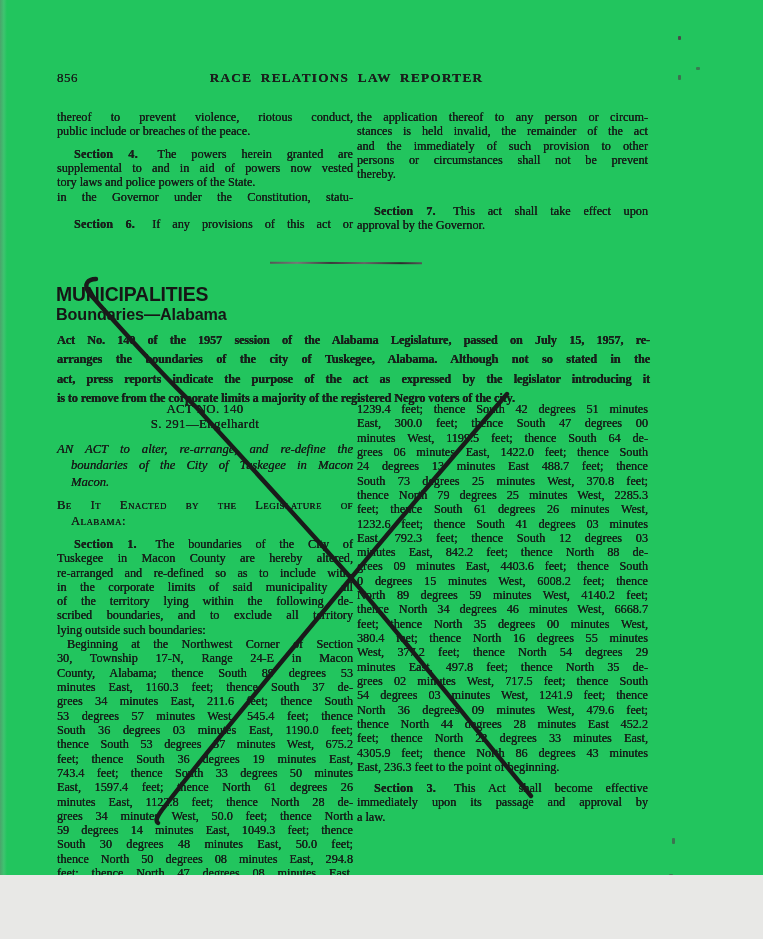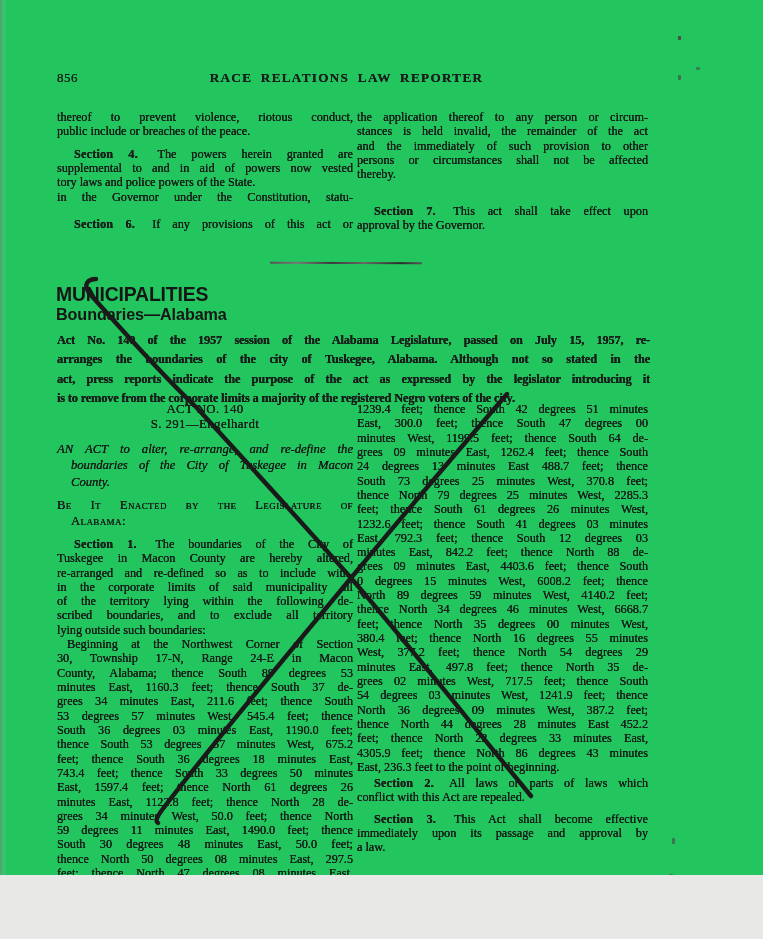--- a/index.html
+++ b/index.html
@@ -110,21 +110,21 @@
       </div>
       <div class="block r-section">
         <div class="line"><b>Section 6.</b> If any provisions of this act or</div>
       </div>
     </div>
   <div class="col top-right">
       <div class="block r-opening">
         <div class="line">the application thereof to any person or circum-</div>
         <div class="line">stances is held invalid, the remainder of the act</div>
         <div class="line">and the immediately of such provision to other</div>
-        <div class="line">persons or circumstances shall not be affected</div>
+        <div class="line">persons or circumstances shall not be prevent</div>
         <div class="line lline">thereby.</div>
       </div>
       <div class="block r-section">
         <div class="line"><b>Section 7.</b> This act shall take effect upon</div>
         <div class="line lline">approval by the Governor.</div>
       </div>
     </div>
 
   <div class="divider"></div>
 
@@ -143,21 +143,21 @@
   <div class="col body-left">
       <div class="block r-act-number">
         <div class="line lline">ACT NO. 140</div>
       </div>
       <div class="block r-bill-sponsor">
         <div class="line lline">S. 291—Engelhardt</div>
       </div>
       <div class="block r-act-preamble">
         <div class="line">AN ACT to alter, re-arrange, and re-define the</div>
         <div class="line">boundaries of the City of Tuskegee in Macon</div>
-        <div class="line lline">County.</div>
+        <div class="line lline">Macon.</div>
       </div>
       <div class="block r-enacting-clause">
         <div class="line">Be It Enacted by the Legislature of</div>
         <div class="line">Alabama:</div>
       </div>
       <div class="block r-section">
         <div class="line"><b>Section 1.</b> The boundaries of the City of</div>
         <div class="line">Tuskegee in Macon County are hereby altered,</div>
         <div class="line">re-arranged and re-defined so as to include with-</div>
         <div class="line">in the corporate limits of said municipality all</div>
@@ -167,63 +167,59 @@
       </div>
       <div class="block r-metes-start">
         <div class="line">Beginning at the Northwest Corner of Section</div>
         <div class="line">30, Township 17-N, Range 24-E in Macon</div>
         <div class="line">County, Alabama; thence South 89 degrees 53</div>
         <div class="line">minutes East, 1160.3 feet; thence South 37 de-</div>
         <div class="line">grees 34 minutes East, 211.6 feet; thence South</div>
         <div class="line">53 degrees 57 minutes West, 545.4 feet; thence</div>
         <div class="line">South 36 degrees 03 minutes East, 1190.0 feet;</div>
         <div class="line">thence South 53 degrees 57 minutes West, 675.2</div>
-        <div class="line">feet; thence South 36 degrees 18 minutes East,</div>
+        <div class="line">feet; thence South 36 degrees 19 minutes East,</div>
         <div class="line">743.4 feet; thence South 33 degrees 50 minutes</div>
         <div class="line">East, 1597.4 feet; thence North 61 degrees 26</div>
         <div class="line">minutes East, 1122.8 feet; thence North 28 de-</div>
         <div class="line">grees 34 minutes West, 50.0 feet; thence North</div>
-        <div class="line">59 degrees 11 minutes East, 1490.0 feet; thence</div>
+        <div class="line">59 degrees 14 minutes East, 1049.3 feet; thence</div>
         <div class="line">South 30 degrees 48 minutes East, 50.0 feet;</div>
-        <div class="line">thence North 50 degrees 08 minutes East, 297.5</div>
+        <div class="line">thence North 50 degrees 08 minutes East, 294.8</div>
         <div class="line">feet; thence North 47 degrees 08 minutes East,</div>
       </div>
     </div>
   <div class="col body-right">
       <div class="block r-metes-continuation">
         <div class="line">1239.4 feet; thence South 42 degrees 51 minutes</div>
         <div class="line">East, 300.0 feet; thence South 47 degrees 00</div>
         <div class="line">minutes West, 1199.5 feet; thence South 64 de-</div>
-        <div class="line">grees 09 minutes East, 1262.4 feet; thence South</div>
+        <div class="line">grees 06 minutes East, 1422.0 feet; thence South</div>
         <div class="line">24 degrees 13 minutes East 488.7 feet; thence</div>
         <div class="line">South 73 degrees 25 minutes West, 370.8 feet;</div>
         <div class="line">thence North 79 degrees 25 minutes West, 2285.3</div>
         <div class="line">feet; thence South 61 degrees 26 minutes West,</div>
         <div class="line">1232.6 feet; thence South 41 degrees 03 minutes</div>
         <div class="line">East, 792.3 feet; thence South 12 degrees 03</div>
         <div class="line">minutes East, 842.2 feet; thence North 88 de-</div>
         <div class="line">grees 09 minutes East, 4403.6 feet; thence South</div>
         <div class="line">0 degrees 15 minutes West, 6008.2 feet; thence</div>
         <div class="line">North 89 degrees 59 minutes West, 4140.2 feet;</div>
         <div class="line">thence North 34 degrees 46 minutes West, 6668.7</div>
         <div class="line">feet; thence North 35 degrees 00 minutes West,</div>
         <div class="line">380.4 feet; thence North 16 degrees 55 minutes</div>
         <div class="line">West, 377.2 feet; thence North 54 degrees 29</div>
         <div class="line">minutes East, 497.8 feet; thence North 35 de-</div>
         <div class="line">grees 02 minutes West, 717.5 feet; thence South</div>
         <div class="line">54 degrees 03 minutes West, 1241.9 feet; thence</div>
-        <div class="line">North 36 degrees 09 minutes West, 387.2 feet;</div>
+        <div class="line">North 36 degrees 09 minutes West, 479.6 feet;</div>
         <div class="line">thence North 44 degrees 28 minutes East 452.2</div>
         <div class="line">feet; thence North 22 degrees 33 minutes East,</div>
         <div class="line">4305.9 feet; thence North 86 degrees 43 minutes</div>
         <div class="line lline">East, 236.3 feet to the point of beginning.</div>
-      </div>
-      <div class="block r-section">
-        <div class="line"><b>Section 2.</b> All laws or parts of laws which</div>
-        <div class="line lline">conflict with this Act are repealed.</div>
       </div>
       <div class="block r-section">
         <div class="line"><b>Section 3.</b> This Act shall become effective</div>
         <div class="line">immediately upon its passage and approval by</div>
         <div class="line lline">a law.</div>
       </div>
     </div>
 
   <svg class="crossout" width="763" height="939" viewBox="0 0 763 939">
     <path d="M 96 279 C 88 279 83 284 89 293 C 121 329 158 371 197 408 C 252 468 305 526 351 578 C 413 650 477 731 531 796" fill="none" stroke-width="4.4" stroke-linecap="round" stroke-linejoin="round" stroke="#1a1a1a"></path>

